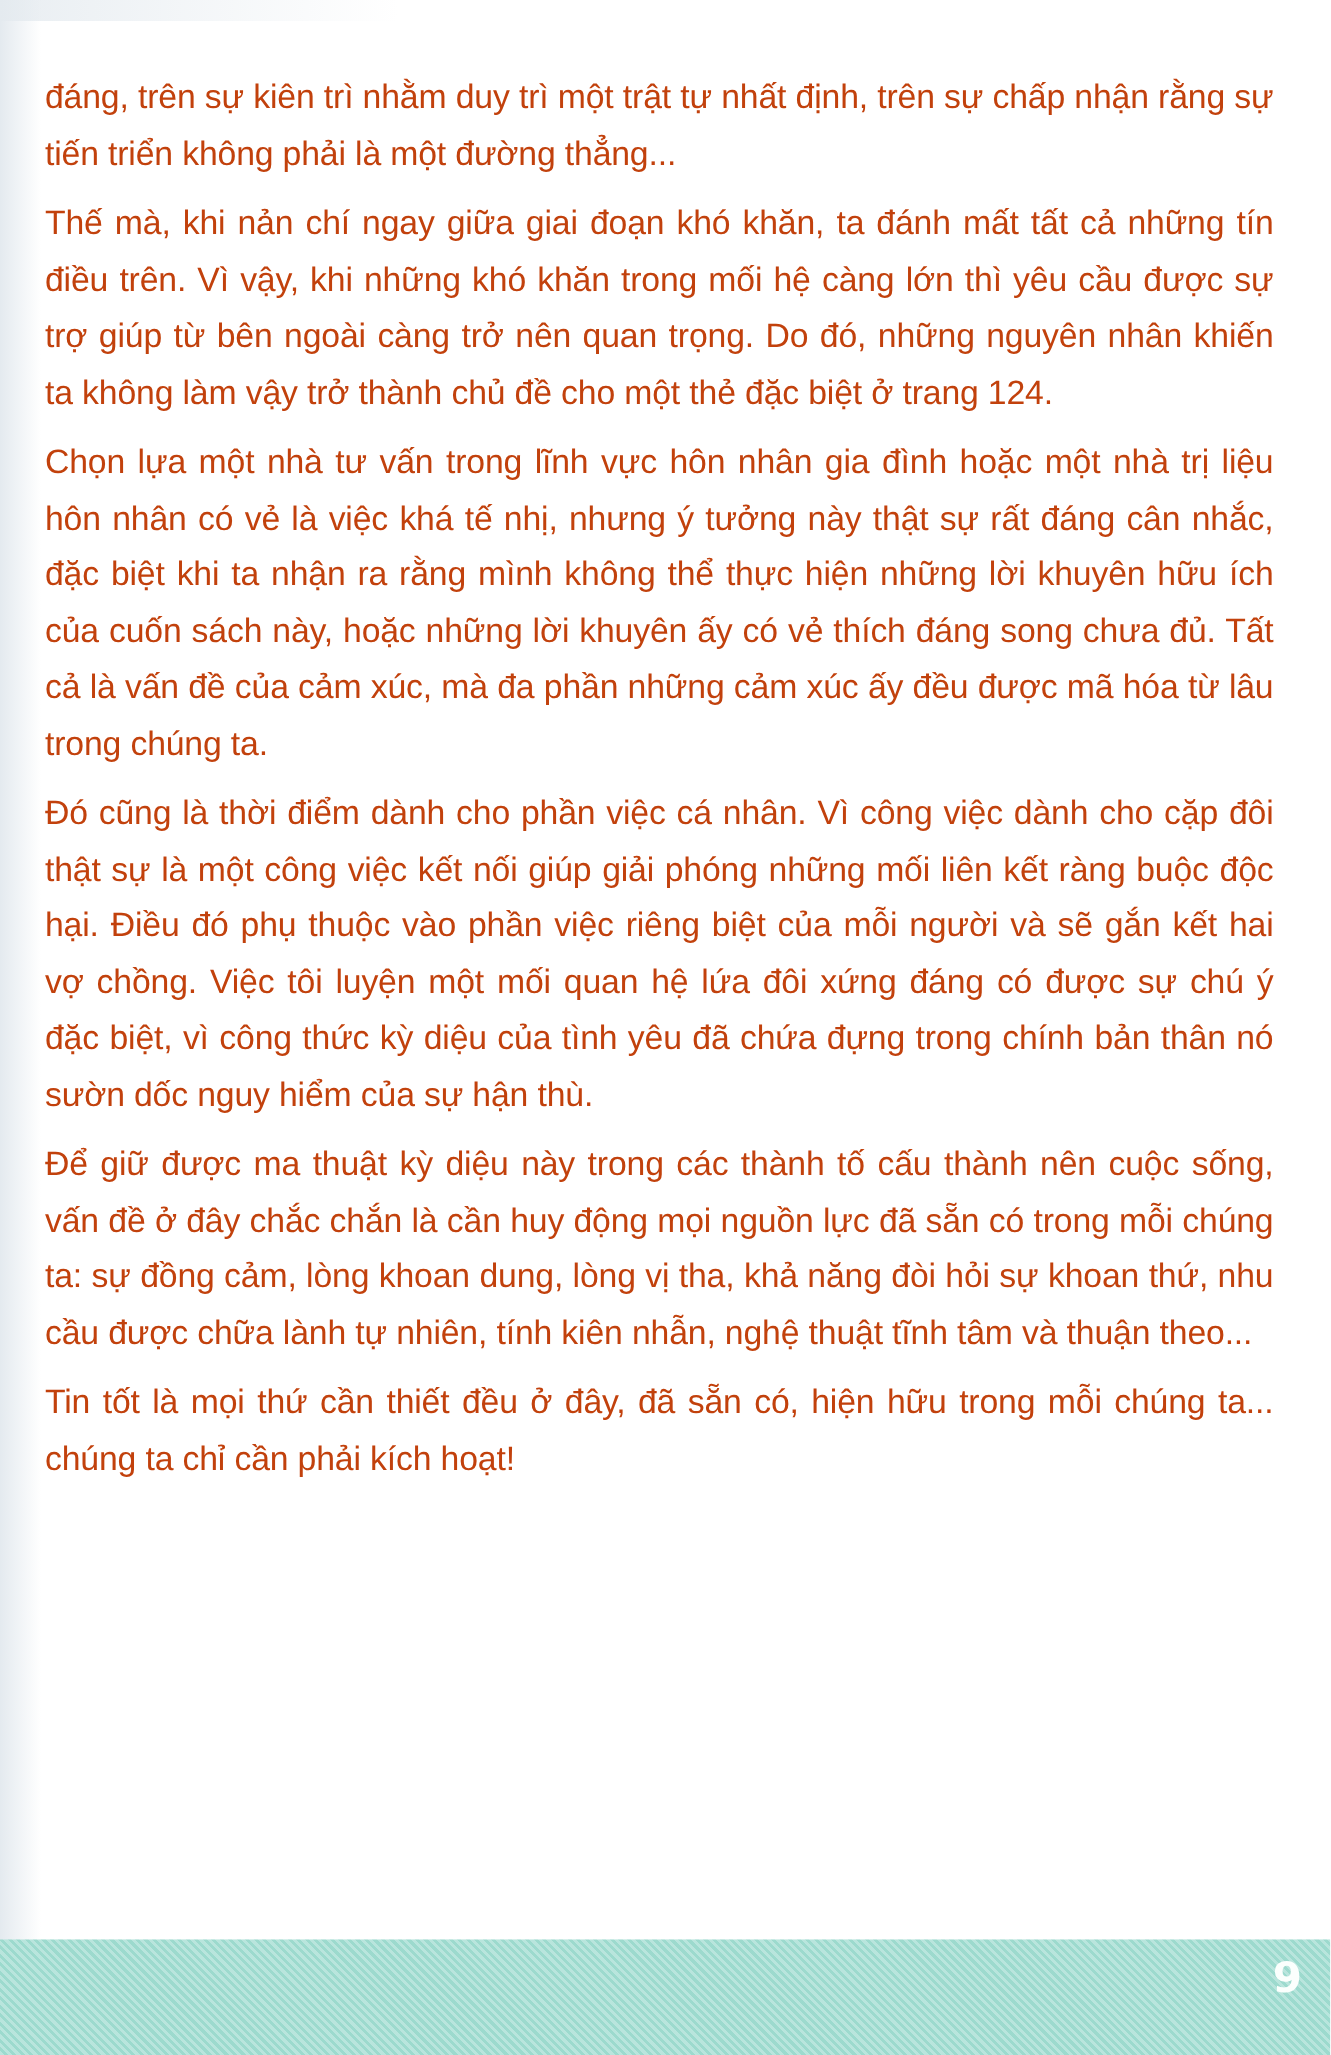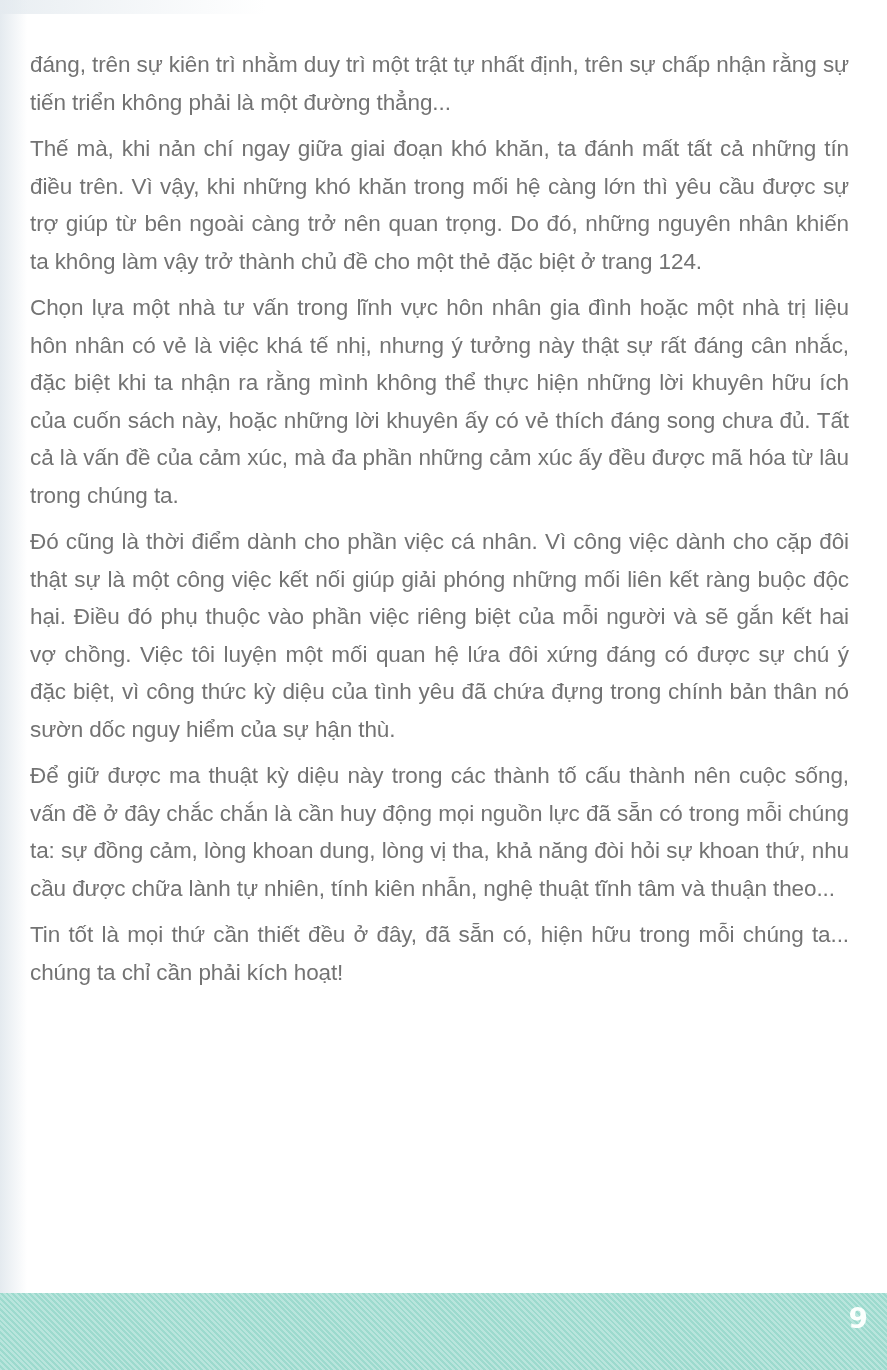--- a/index.html
+++ b/index.html
@@ -28,21 +28,21 @@
     left: 0; top: 0; right: 0;
     height: 14px;
     background: linear-gradient(to right, #e9eef2 0%, rgba(255,255,255,0) 30%);
     pointer-events: none;
   }
   .content {
     position: absolute;
     left: 30px;
     top: 46px;
     width: 819px;
-    color: #737373;
+    color: #c2410c;
     font-size: 22.5px;
     line-height: 37.5px;
     text-align: justify;
     letter-spacing: -0.1px;
   }
   .content p {
     margin: 0 0 9px 0;
   }
   .content p:last-child {
     margin-bottom: 15px;

